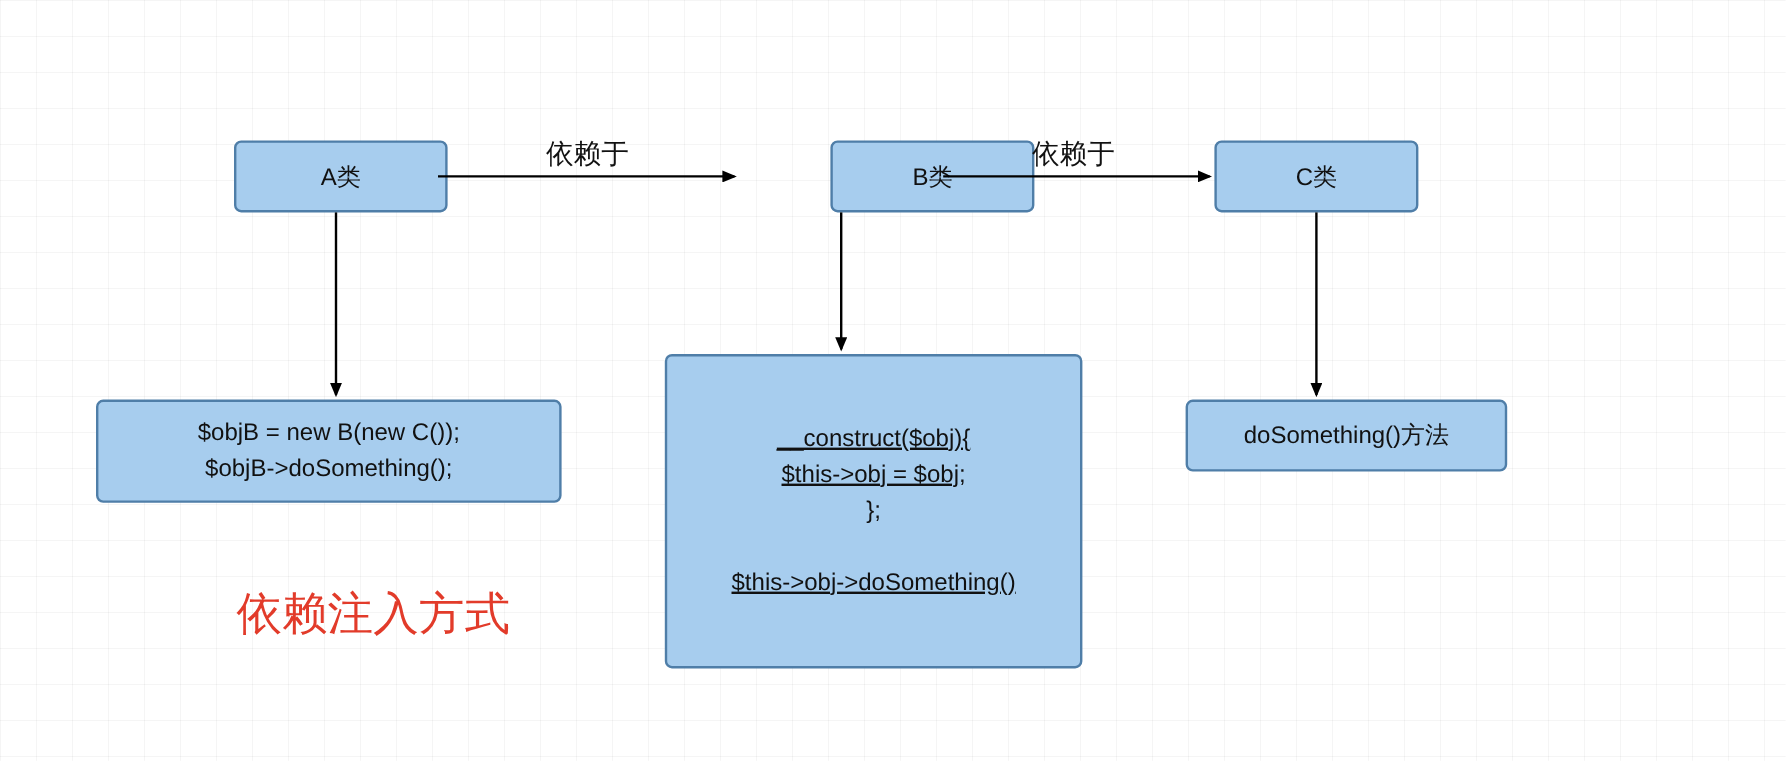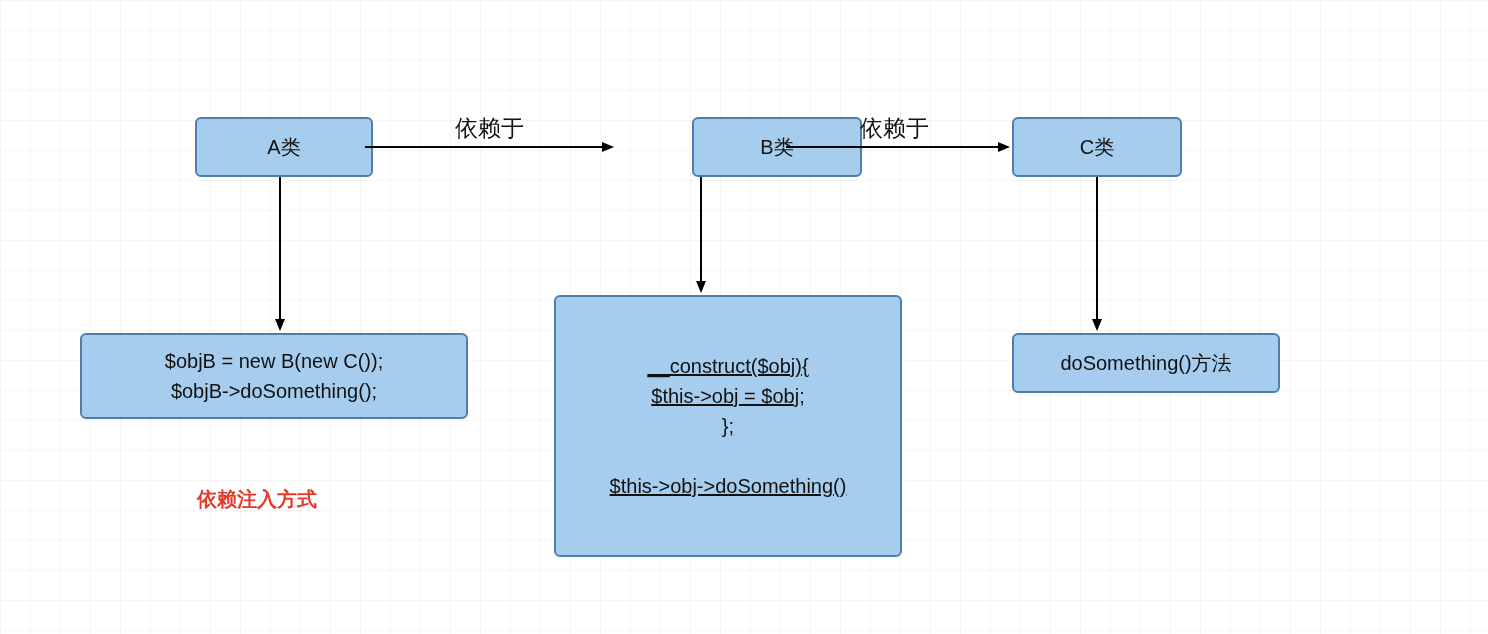--- a/index.html
+++ b/index.html
@@ -42,22 +42,22 @@
   }
   .edge-label {
     position: absolute;
     font-size: 23px;
     color: #111;
     background: transparent;
   }
   .caption {
     position: absolute;
     color: #e23b2a;
-    font-size: 20px;
-    font-weight: 700;
+    font-size: 38px;
+    font-weight: 400;
   }
   svg.arrows {
     position: absolute;
     inset: 0;
     width: 1488px;
     height: 634px;
     pointer-events: none;
   }
   svg.arrows line {
     stroke: #000;
@@ -90,21 +90,21 @@
 </div>
 
 <div class="node code" style="left:554px; top:295px; width:348px; height:262px;text-decoration:underline;">
   <span>__construct($obj){
 $this-&gt;obj = $obj;
 };
 
 $this-&gt;obj-&gt;doSomething()</span>
 </div>
 
-<div class="node code" style="left:988px; top:333px; width:268px; height:60px;margin-left:24px;">
+<div class="node code" style="left:988px; top:333px; width:268px; height:60px;">
   <span>doSomething()方法</span>
 </div>
 
 <div class="caption" style="left:197px; top:486px;">依赖注入方式</div>
 
 <svg class="arrows">
   <defs>
     <marker id="arrowhead" markerWidth="12" markerHeight="10" refX="10" refY="5" orient="auto" markerUnits="userSpaceOnUse">
       <path d="M0,0 L12,5 L0,10 Z" fill="#000"></path>
     </marker>

